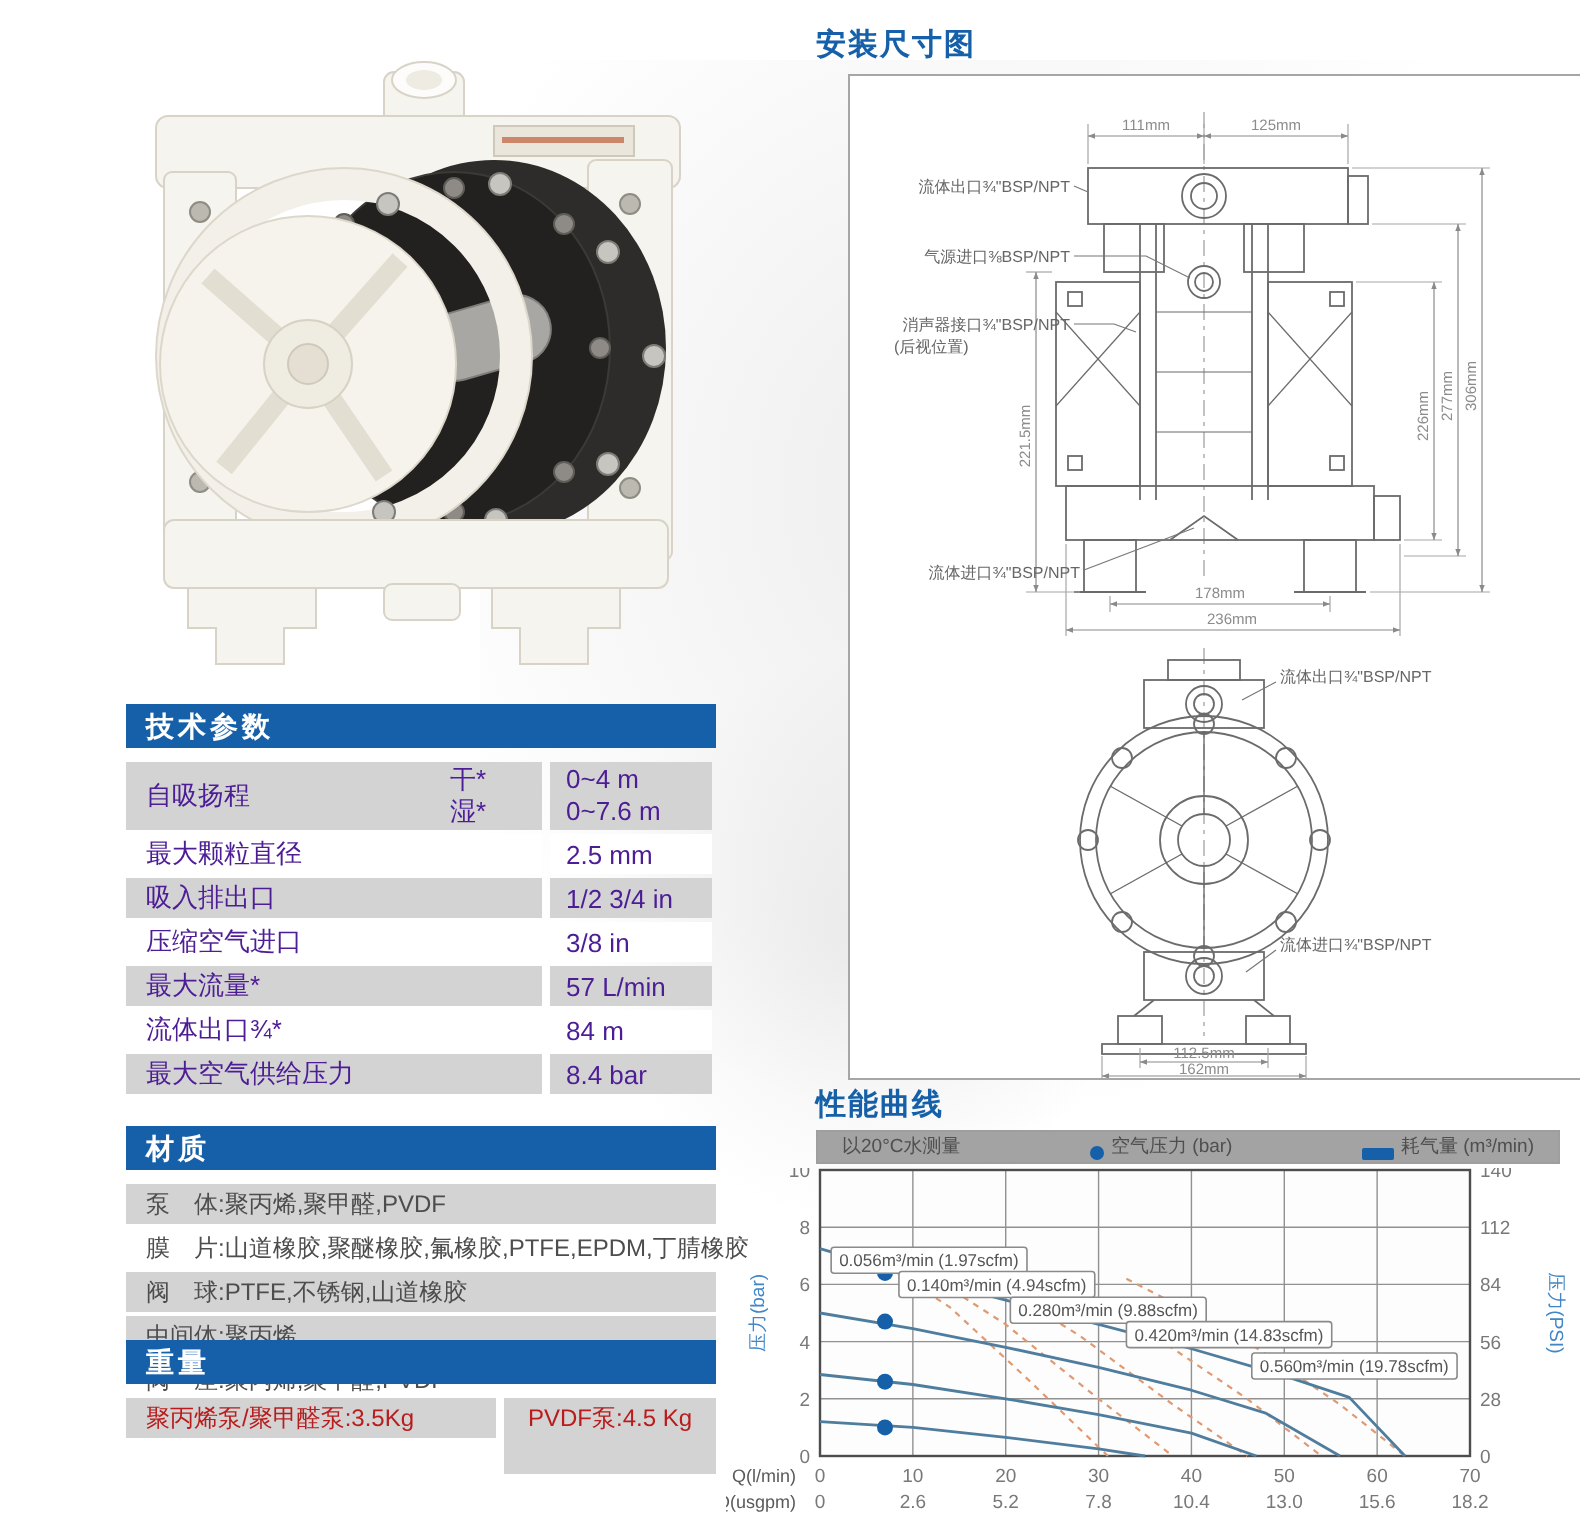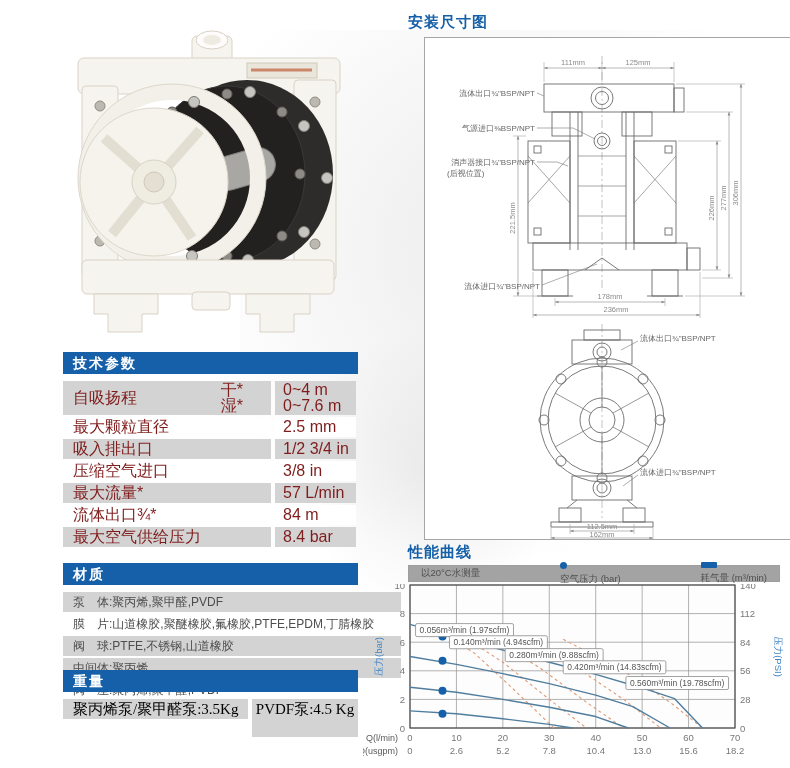--- a/index.html
+++ b/index.html
@@ -12,46 +12,46 @@
   .wm2{position:absolute;left:300px;top:330px;width:260px;height:280px;
        background:radial-gradient(ellipse at 50% 50%, rgba(120,120,120,.12), rgba(120,120,120,0) 72%);}
 
   .abs{position:absolute;}
 
   .sec-title{font-size:15px;font-weight:bold;color:#1560a8;letter-spacing:1px;}
 
   
   .blue-hdr{background:#1560a8;color:#fff;font-size:14px;font-weight:bold;
             height:22px;line-height:22px;padding-left:10px;letter-spacing:2px;}
-  .t-row{display:flex;margin-top:2px;font-size:16px;color:#7f1d1d;}
+  .t-row{display:flex;margin-top:2px;font-size:13px;color:#4c1d95;}
   .cell{display:flex;align-items:center;}
   .cell-l{width:208px;padding-left:10px;box-sizing:border-box;}
   .cell-v{width:81px;margin-left:4px;padding-left:8px;box-sizing:border-box;}
   .gray{background:#d3d3d3;}
   .white{background:#ffffff;}
   .h20{height:20px;}
   .h34{height:34px;}
   .sub-col{margin-left:auto;margin-right:28px;line-height:16px;}
   .two-line{line-height:16px;}
   .m-row{height:20px;line-height:20px;margin-top:2px;font-size:12px;color:#4d4d4d;
-         padding-left:10px;white-space:nowrap;width:338px;box-sizing:border-box;}
-  .wt-row{display:flex;margin-top:2px;font-size:15px;color:#000000;font-family:Liberation Serif, serif;}
+         padding-left:10px;white-space:nowrap;width:295px;box-sizing:border-box;}
+  .wt-row{display:flex;margin-top:2px;font-size:12px;color:#b91c1c;}
   .wt-l{width:185px;height:20px;line-height:20px;padding-left:10px;box-sizing:border-box;}
   .wt-r{width:106px;height:38px;line-height:20px;margin-left:4px;text-align:center;}
 
   
   .diag-box{width:373px;height:501px;background:#fff;border:1px solid #a6a6a6;}
   .diag-box svg text{fill:#666;font-size:8px;font-family:"Liberation Sans","DejaVu Sans",sans-serif;}
   .diag-box svg text.dim{fill:#8c8c8c;font-size:7.5px;}
 
   
   .legendbar{width:372px;height:17px;background:#a3a3a3;border:1px solid #9e9e9e;
              display:flex;align-items:center;justify-content:space-between;
              padding:0 12px;box-sizing:border-box;font-size:9.5px;color:#4f4f4f;}
-  .leg-item{display:flex;align-items:flex-start;gap:4px;flex-direction:column;}
+  .leg-item{display:flex;align-items:flex-end;gap:4px;}
   .leg-dot{width:7px;height:7px;border-radius:50%;background:#1560a8;}
   .leg-sw{width:16px;height:6px;background:#1560a8;border-radius:1px;}
   #perf-svg text{font-family:"Liberation Sans","DejaVu Sans",sans-serif;}
 </style>
 </head>
 <body>
 
 <div class="page">
   <div class="wm1"></div>
   <div class="wm2"></div>

